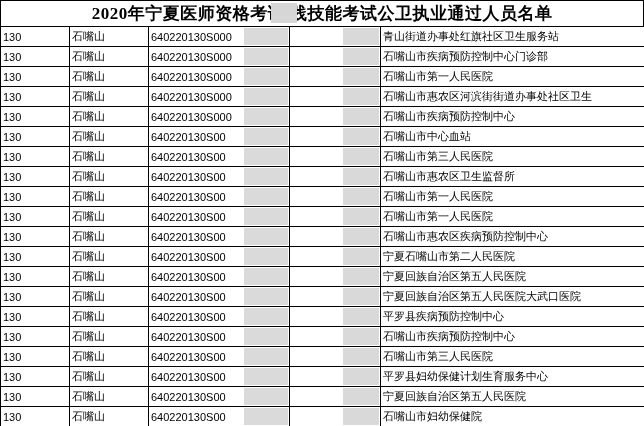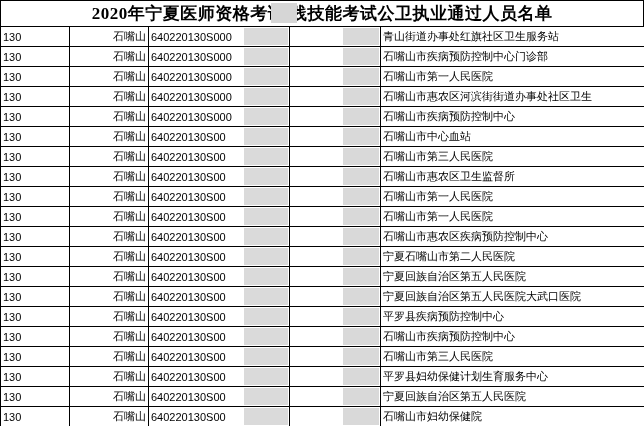--- a/index.html
+++ b/index.html
@@ -46,21 +46,21 @@
     border: 1px solid #000;
     height: 19px;
     font-size: 11px;
     color: #000;
     padding: 0 2px;
     overflow: hidden;
     white-space: nowrap;
     font-family: "Liberation Sans", sans-serif;
   }
   .c-num { width: 64px; text-align: left; }
-  .c-city { width: 74px; text-align: right; }
+  .c-city { width: 74px; text-align: left; }
   .c-id { width: 136px; text-align: left; padding-left: 4px; margin-top: 26px; }
   .c-name { width: 86px; text-align: right; padding-right: 4px; position: relative; }
   .c-org { width: 284px; text-align: left; padding-left: 4px; }
   .id-cell { position: relative; }
   .id-mask {
     position: absolute;
     top: 1px;
     bottom: 1px;
     right: 1px;
     width: 44px;

